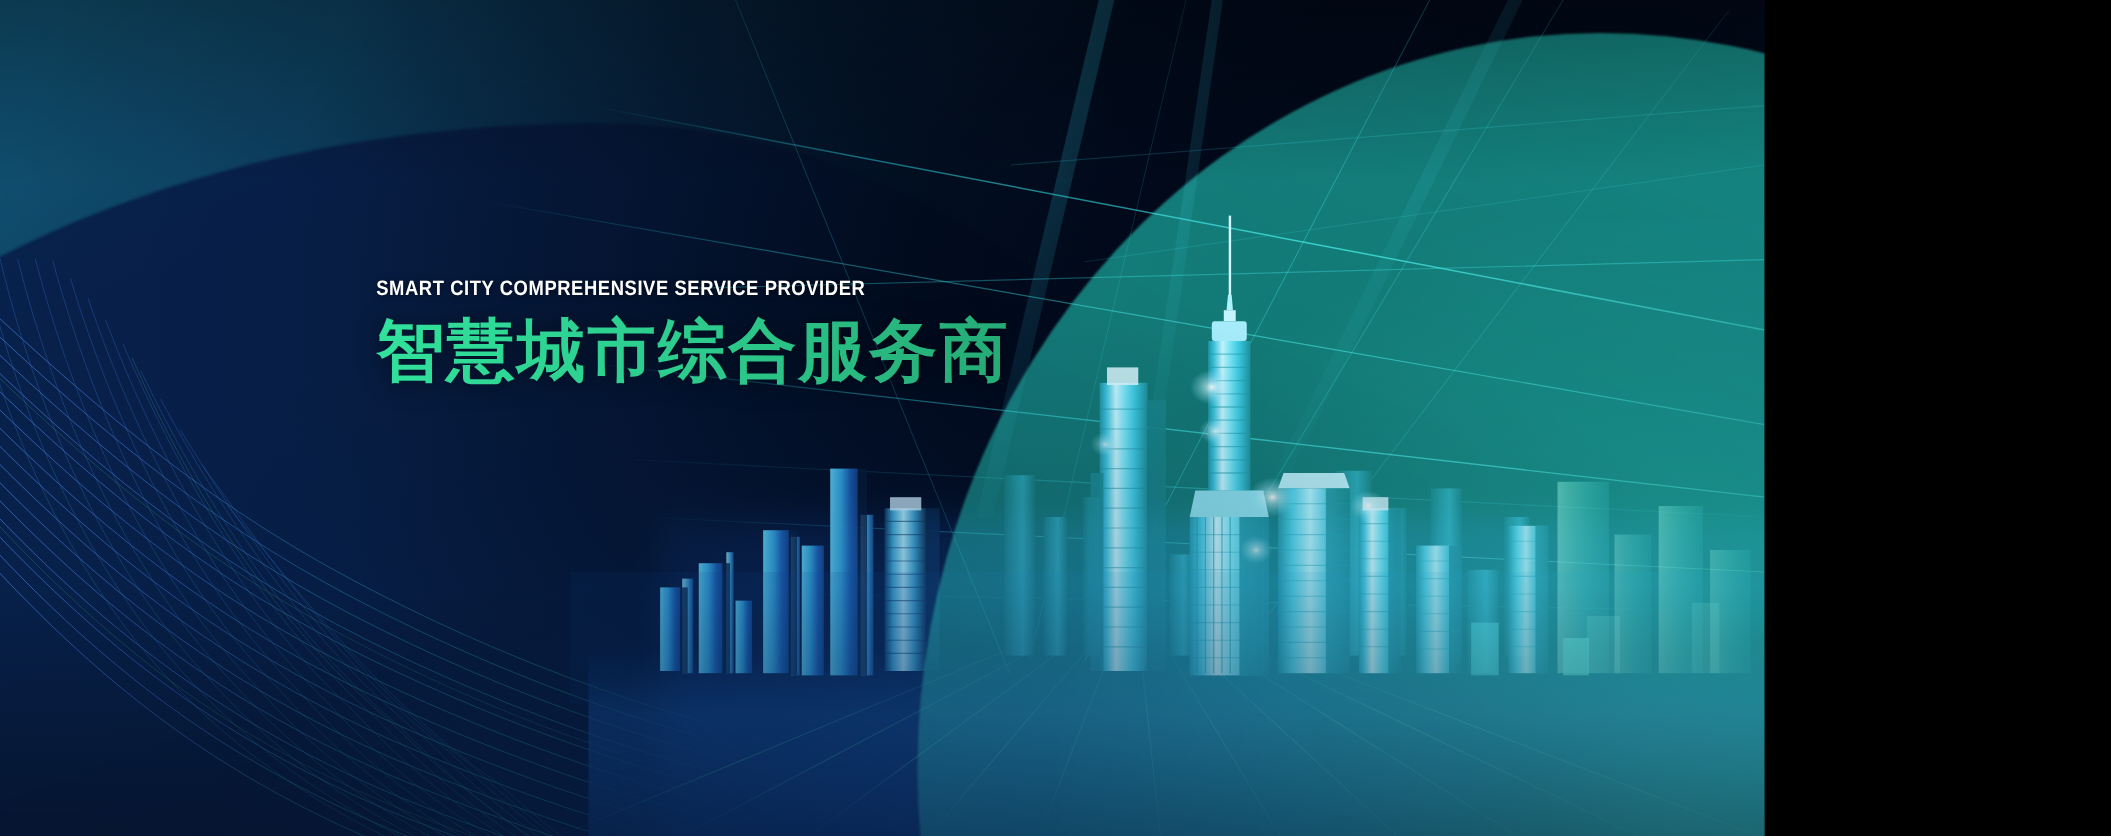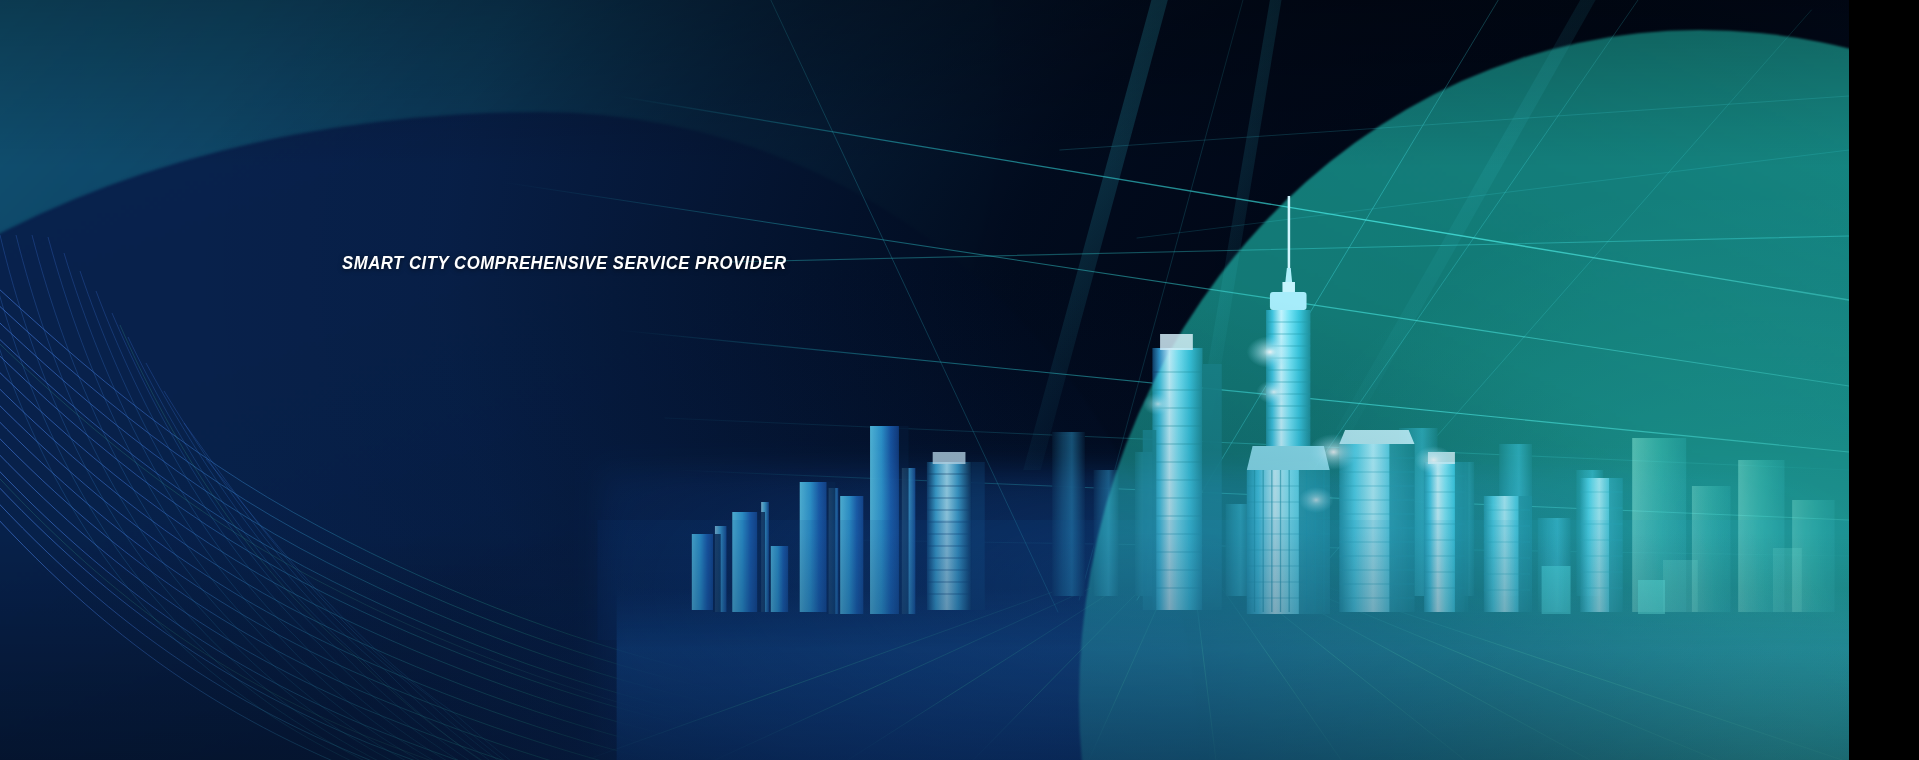--- a/index.html
+++ b/index.html
@@ -2,27 +2,26 @@
 <html><head>
 <meta charset="utf-8">
 <style>
   html, body {
     margin: 0;
     padding: 0;
     background: #000;
   }
   #banner {
     position: relative;
-    width: 1849px;
+    width: 1604px;
     height: 760px;
     overflow: hidden;
     font-family: "Liberation Sans", "DejaVu Sans", sans-serif;
     background: #030a18;
     user-select: none;
-    font-style: italic;
   }
 
   
   .layer { position: absolute; inset: 0; }
 
   .sky-base {
     background:
       radial-gradient(ellipse 1100px 620px at 26% 6%, #17527c 0%, #103f64 28%, #0a2347 56%, #061630 78%, #030b1c 100%),
       #03091a;
   }
@@ -581,15 +580,16 @@
 
   <div class="ground-glow"></div>
 
   <div class="swoosh-green"></div>
   <div class="swoosh-green-glow"></div>
 
   <div class="layer sky-vignette"></div>
 
   <div class="text-block">
     <div class="eyebrow">SMART CITY COMPREHENSIVE SERVICE PROVIDER</div>
+    <div class="headline">智慧城市综合服务商</div>
   </div>
 
 </div>
 
 </body></html>

